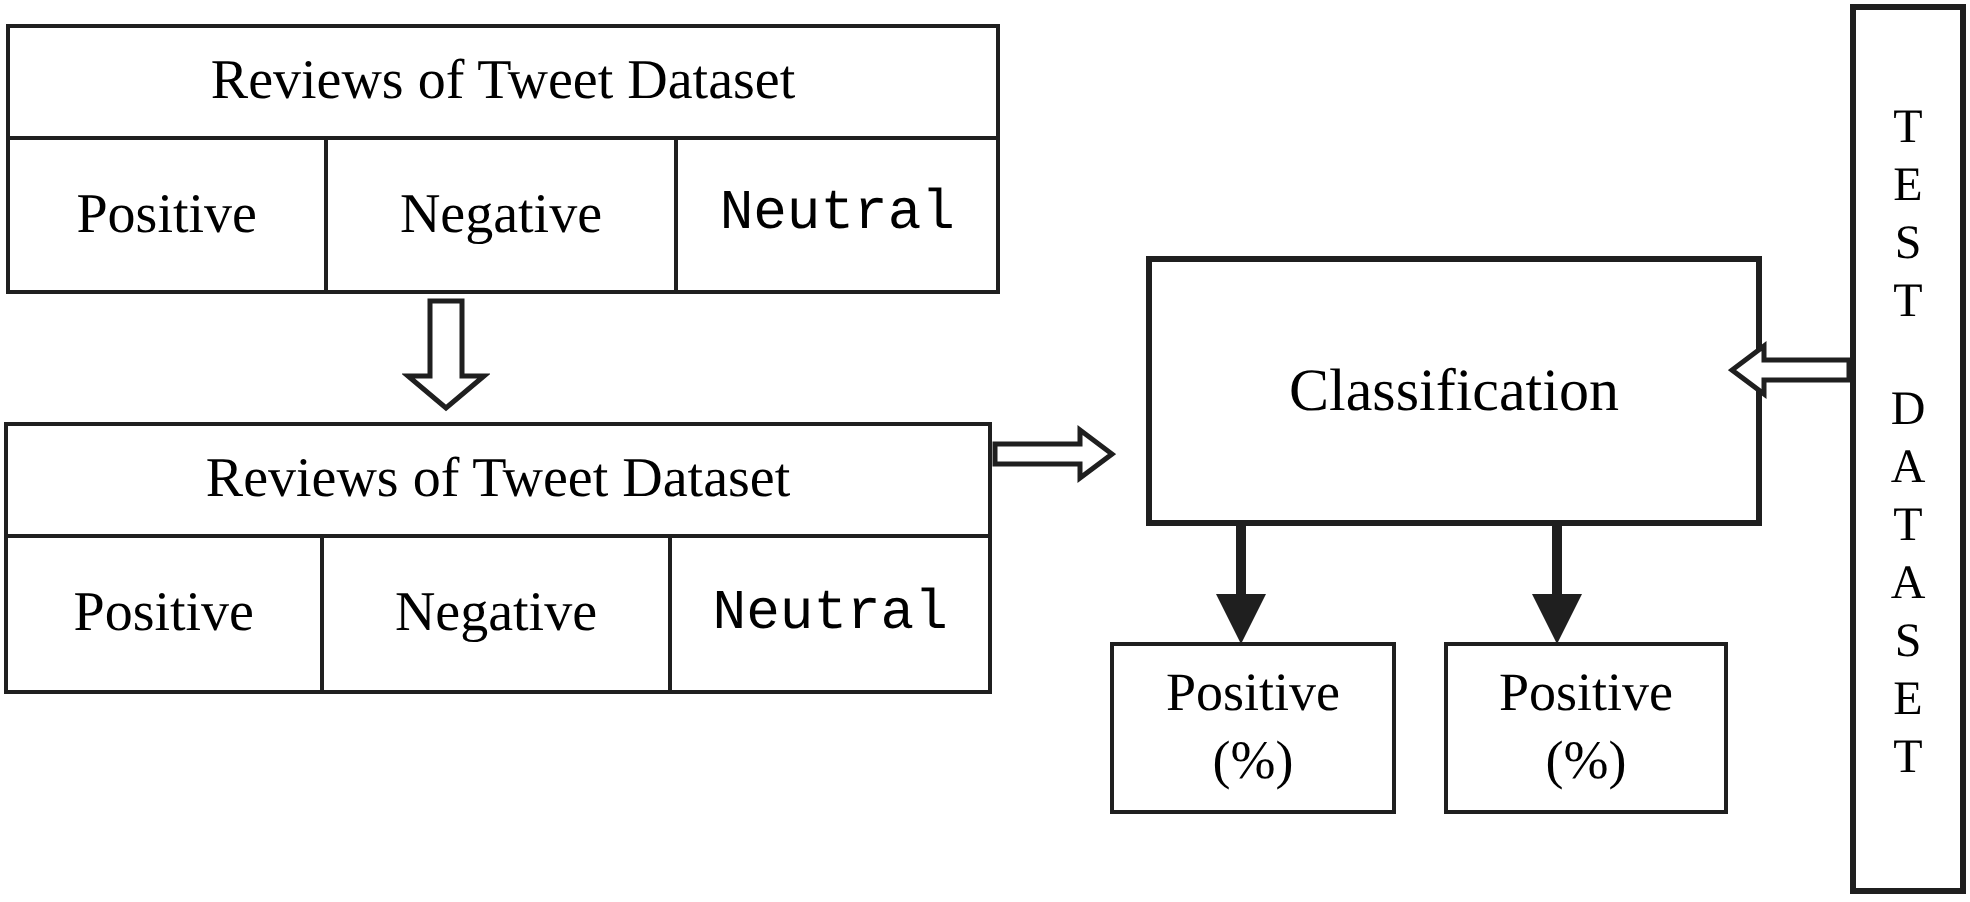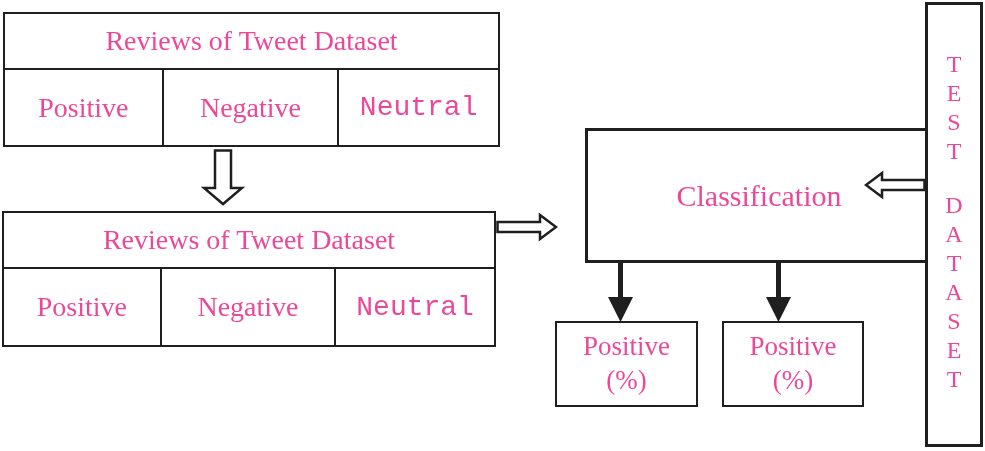--- a/index.html
+++ b/index.html
@@ -1,18 +1,18 @@
 <!DOCTYPE html>
 <html><head>
 <meta charset="utf-8">
 <style>
   html,body{margin:0;padding:0;background:#ffffff;}
   .canvas{
     position:relative;width:985px;height:451px;background:#ffffff;
-    font-family:"Liberation Serif","DejaVu Serif",serif;color:#ec4899;
+    font-family:"Liberation Serif","DejaVu Serif",serif;color:#000000;
     overflow:hidden;
   }
   .abs{position:absolute;box-sizing:border-box;}
   
   .tbl{border:2px solid #1f1f1f;background:#fff;display:flex;flex-direction:column;}
   .tbl-header{
     height:56px;flex:0 0 auto;border-bottom:2px solid #1f1f1f;box-sizing:border-box;
     display:flex;align-items:center;justify-content:center;font-size:28px;
   }
   .tbl-row{flex:1;display:grid;grid-template-columns:160fr 177fr 160fr;}
@@ -64,21 +64,21 @@
       <div class="tbl-cell">Positive</div>
       <div class="tbl-cell">Negative</div>
       <div class="tbl-cell">Neutral</div>
     </div>
   </div>
 
   <svg class="abs" style="left:496px;top:212px" width="62" height="30" viewBox="0 0 62 30">
     <path d="M1.5 10 H44 V3 L60 15 L44 27 V20 H1.5 Z" fill="#ffffff" stroke="#1f1f1f" stroke-width="2.5"></path>
   </svg>
 
-  <div class="abs model-box" style="left:585px;top:128px;width:348px;height:135px">
+  <div class="abs model-box" style="left:573px;top:128px;width:308px;height:135px">
     <div>Classification</div>
   </div>
 
   <svg class="abs" style="left:864px;top:170px" width="62" height="30" viewBox="0 0 62 30">
     <path d="M60.5 10 H18 V3 L2 15 L18 27 V20 H60.5 Z" fill="#ffffff" stroke="#1f1f1f" stroke-width="2.5"></path>
   </svg>
 
   <svg class="abs" style="left:605px;top:261px" width="30" height="62" viewBox="0 0 30 62">
     <path d="M13 0 H18 V36 H28 L15.5 61 L3 36 H13 Z" fill="#1f1f1f"></path>
   </svg>

